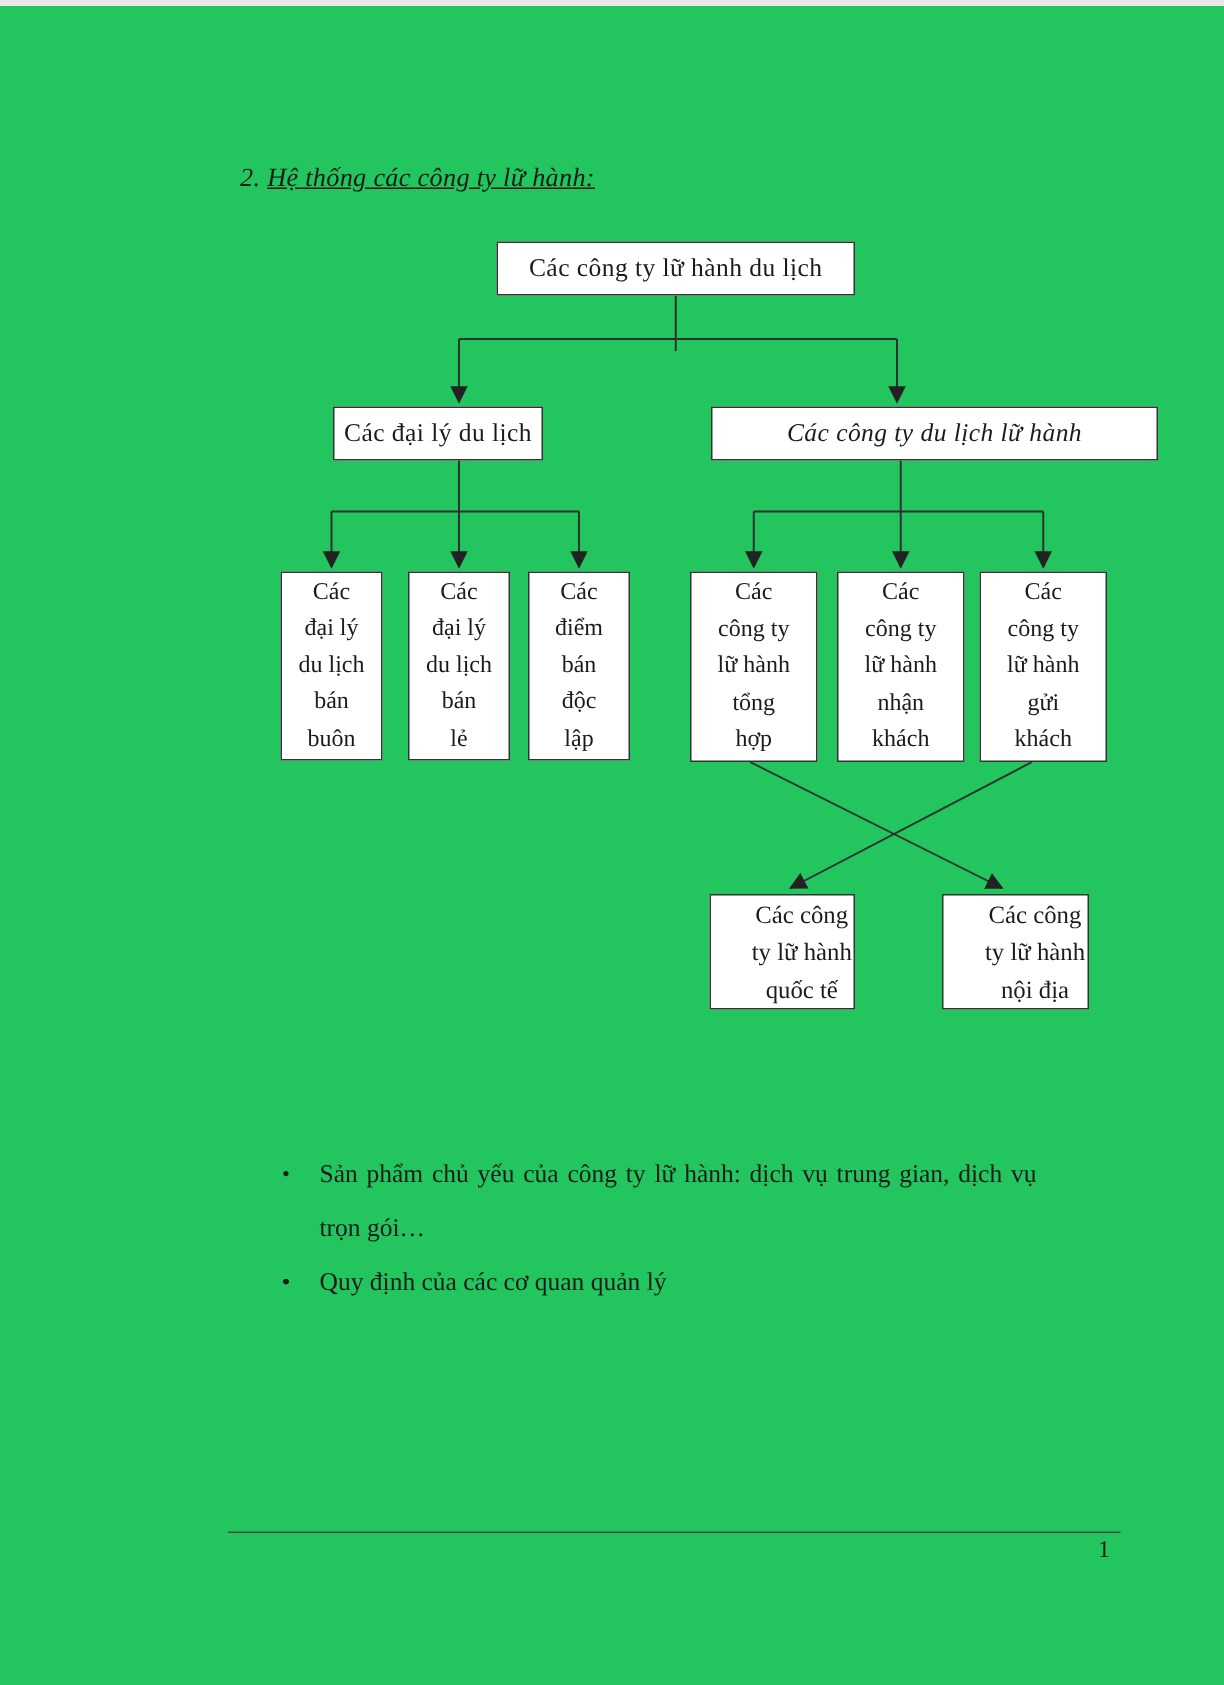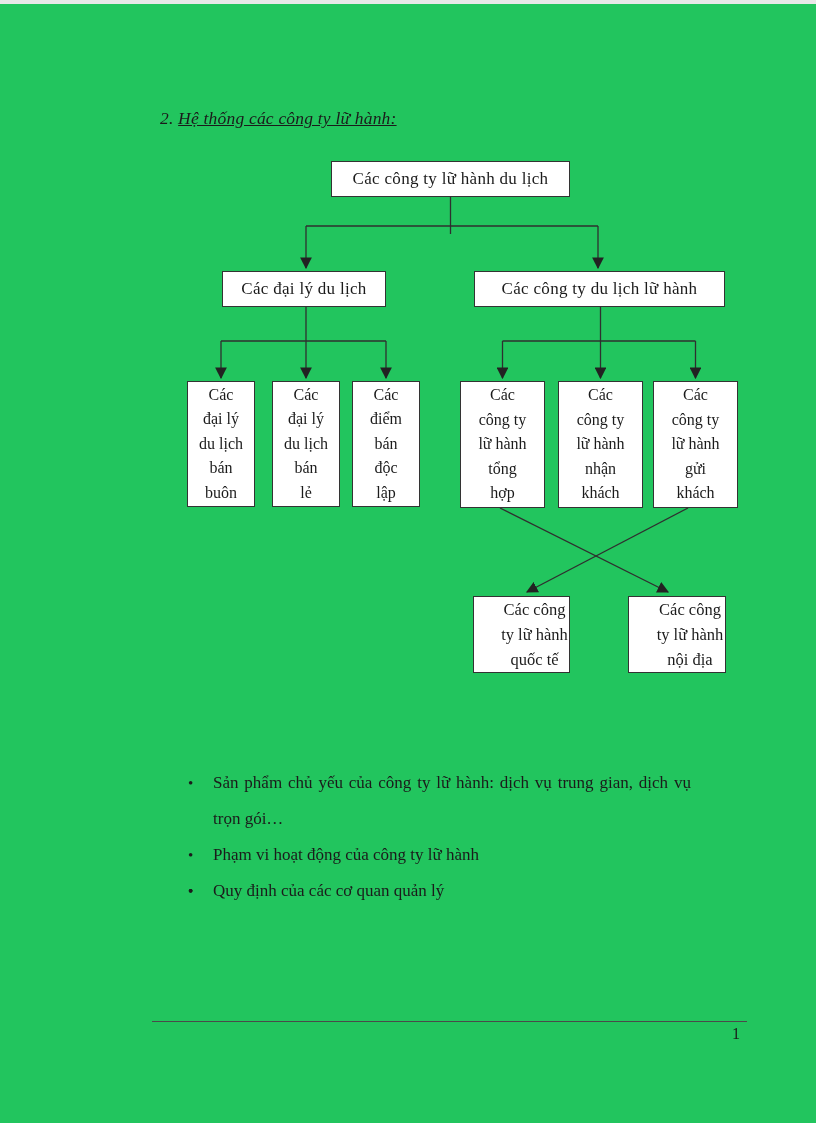--- a/index.html
+++ b/index.html
@@ -95,22 +95,22 @@
       <line x1="502.5" y1="337" x2="695.5" y2="337"></line>
       <line x1="502.5" y1="337" x2="502.5" y2="374" marker-end="url(#ah)"></line>
       <line x1="695.5" y1="337" x2="695.5" y2="374" marker-end="url(#ah)"></line>
 
       <line x1="500" y1="504" x2="668" y2="588" marker-end="url(#ah)"></line>
       <line x1="688" y1="504" x2="527" y2="588" marker-end="url(#ah)"></line>
     </svg>
 
     <div class="dbox lvl1" style="left:331px;top:157px;width:239px;height:36px;">Các công ty lữ hành du lịch</div>
 
-    <div class="dbox lvl2" style="left:222px;top:267px;width:164px;height:36px;">Các đại lý du lịch</div>
-    <div class="dbox lvl2" style="left:474px;top:267px;width:251px;height:36px;">Các công ty du lịch lữ hành</div>
+    <div class="dbox lvl2" style="left:222px;top:267px;width:140px;height:36px;">Các đại lý du lịch</div>
+    <div class="dbox lvl2" style="left:474px;top:267px;width:298px;height:36px;font-style:italic;">Các công ty du lịch lữ hành</div>
 
     <div class="dbox lvl3" style="left:187px;top:377px;width:68px;height:126px;">Các
 đại lý
 du lịch
 bán
 buôn</div>
     <div class="dbox lvl3" style="left:272px;top:377px;width:68px;height:126px;">Các
 đại lý
 du lịch
 bán
@@ -146,21 +146,20 @@
   </div>
 
 
   <ul class="bullet-list">
     <li>
       <span class="dot">•</span>
       <span>Sản phẩm chủ yếu của công ty lữ hành: dịch vụ trung gian, dịch vụ trọn gói…</span>
     </li>
     <li>
       <span class="dot">•</span>
-      <span>Phạm vi hoạt động của công ty lữ hành</span>
     </li>
     <li>
       <span class="dot">•</span>
     </li>
     <li>
       <span class="dot">•</span>
     </li>
     <li>
       <span class="dot">•</span>
       <span>Quy định của các cơ quan quản lý</span>

